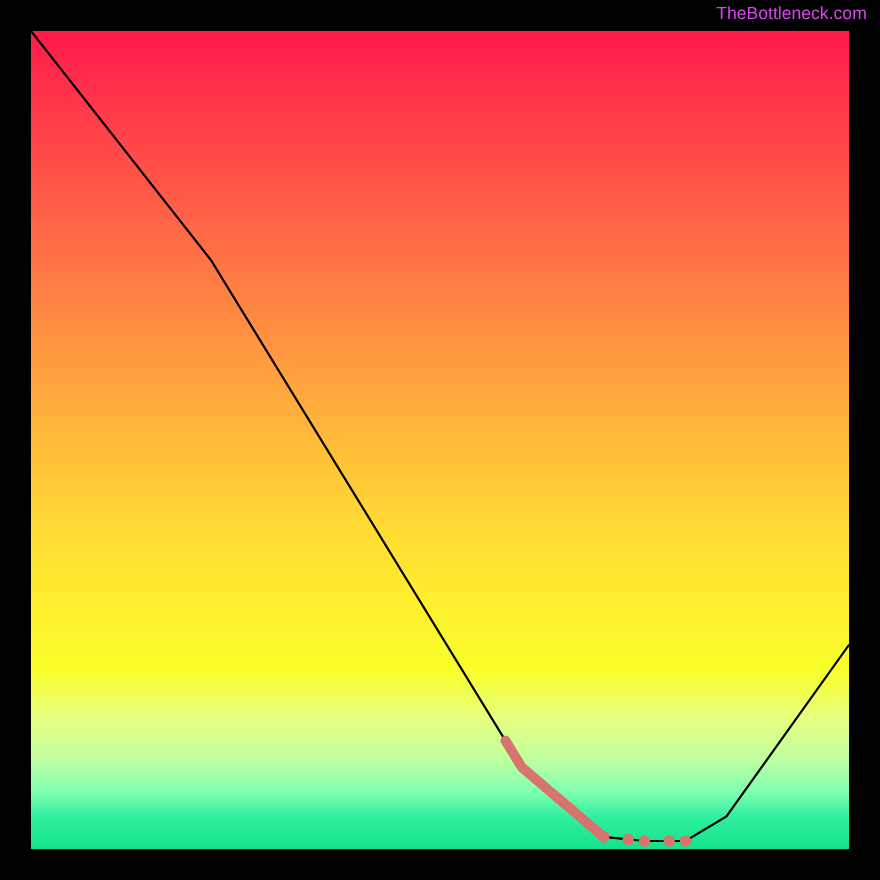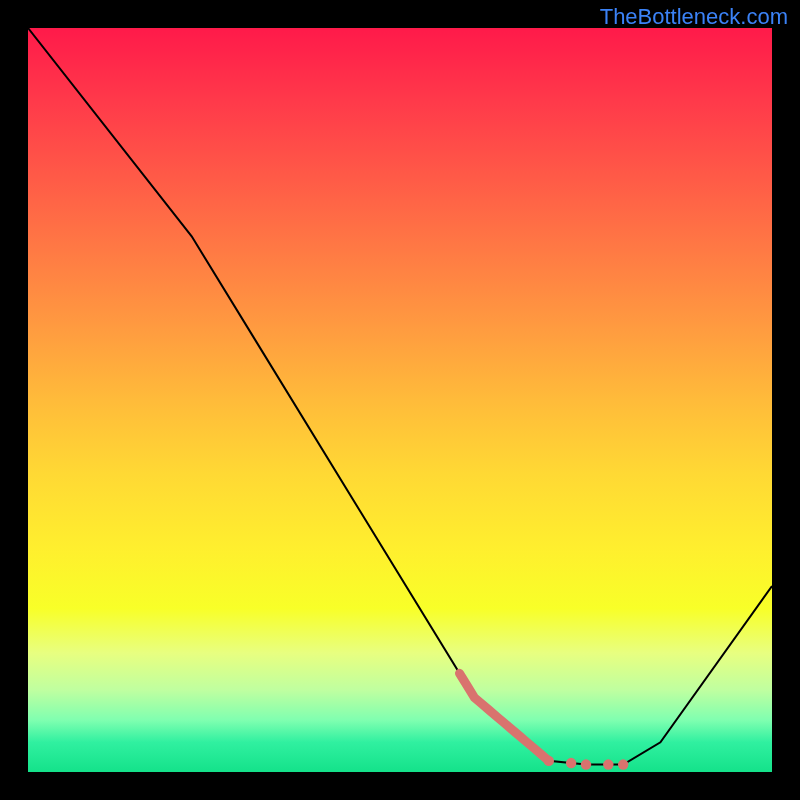--- a/index.html
+++ b/index.html
@@ -8,22 +8,22 @@
     background: #000;
     width: 800px;
     height: 800px;
     position: relative;
     font-family: Arial, sans-serif;
   }
   .watermark {
     position: absolute;
     top: 4px;
     right: 12px;
-    color: #3b82f6;
-    font-size: 22px;
+    color: #d946ef;
+    font-size: 16px;
     font-weight: 500;
     z-index: 10;
   }
   .plot-area {
     position: absolute;
     top: 28px;
     left: 28px;
     width: 744px;
     height: 744px;
     overflow: hidden;

